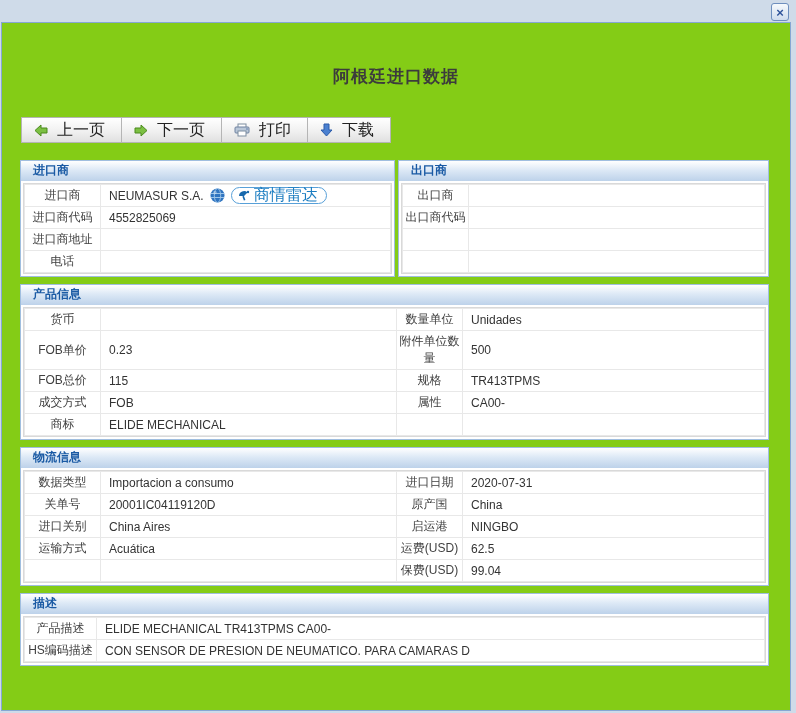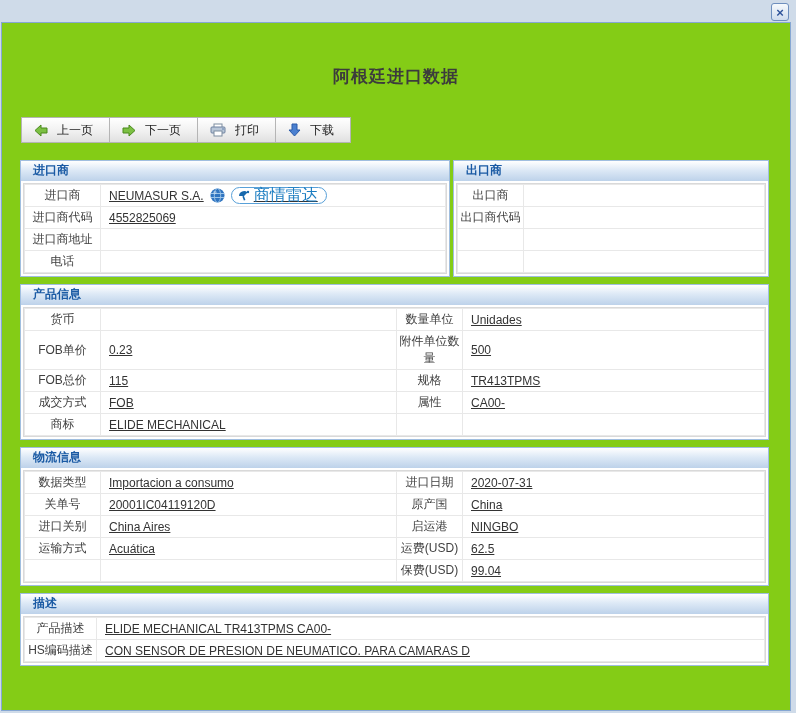--- a/index.html
+++ b/index.html
@@ -25,45 +25,45 @@
   .page-title {
     text-align:center; font-size:17px; font-weight:bold; color:#3c3c3c;
     margin:42px 18px 0 0; letter-spacing:1px;
   }
   .toolbar { margin:29px 0 17px 1px; display:flex; }
   .tbtn {
     display:inline-flex; align-items:center; gap:9px;
     height:26px; padding:0 16px 0 12px;
     border:1px solid #b5b5b5; margin-left:-1px;
     background:linear-gradient(180deg,#ffffff,#efefef 60%,#e0e0e0);
-    font-size:12px; color:#222; cursor:pointer;
+    font-size:16px; color:#222; cursor:pointer;
     font-family:inherit;
   }
   .tbtn:first-child { margin-left:0; }
   .sections { width:749px; }
   .pair { display:flex; gap:3px; margin-bottom:7px; }
   .box {
     border:1px solid #a0bedf; background:#fff; margin-bottom:7px;
   }
   .pair .box { margin-bottom:0; }
-  .box-l { width:430px; }
+  .box-l { width:375px; }
   .box-r { flex:1; }
   .sec-head {
     height:20px; line-height:19px; padding-left:12px;
     font-weight:bold; font-size:12px; color:#1a5aa4;
     background:linear-gradient(180deg,#ffffff 0%,#dde9f6 45%,#bdd2ea 100%);
   }
   .tblwrap { margin:2px; border:1px solid #d9d9d9; }
   table { width:100%; border-collapse:collapse; table-layout:fixed; font-size:12px; }
   td {
     border:1px solid #e8e8e8; height:22px; padding:2px 6px;
     overflow:hidden; vertical-align:middle;
   }
   td.lbl { text-align:center; color:#404040; padding:2px 2px; }
-  td.val { color:#333; padding-left:8px;text-decoration:underline; }
+  td.val { color:#333; padding-left:8px; }
   col.c-lbl1 { width:76px; } col.c-lbl2 { width:66px; }
   col.c-lblr { width:66px; } col.c-lbl4 { width:72px; }
   col.c-val1 { width:296px; }
   .company-line { display:flex; align-items:center; gap:6px; }
   .badge {
     display:inline-flex; align-items:center; gap:4px;
     border:1px solid #58a0d8; border-radius:9px; height:17px;
     padding:0 8px 0 6px; color:#1a7cc0; font-size:16px; background:#fff;
     cursor:pointer;
   }

